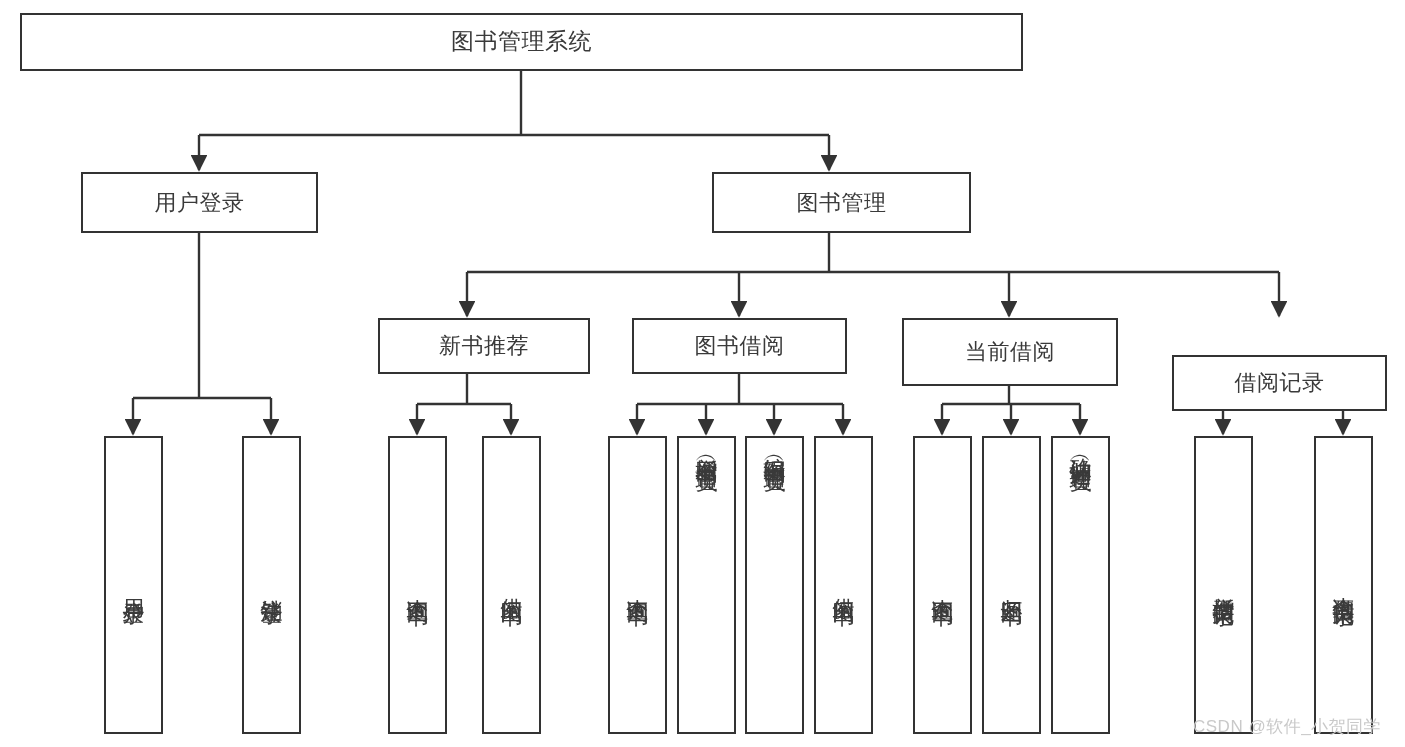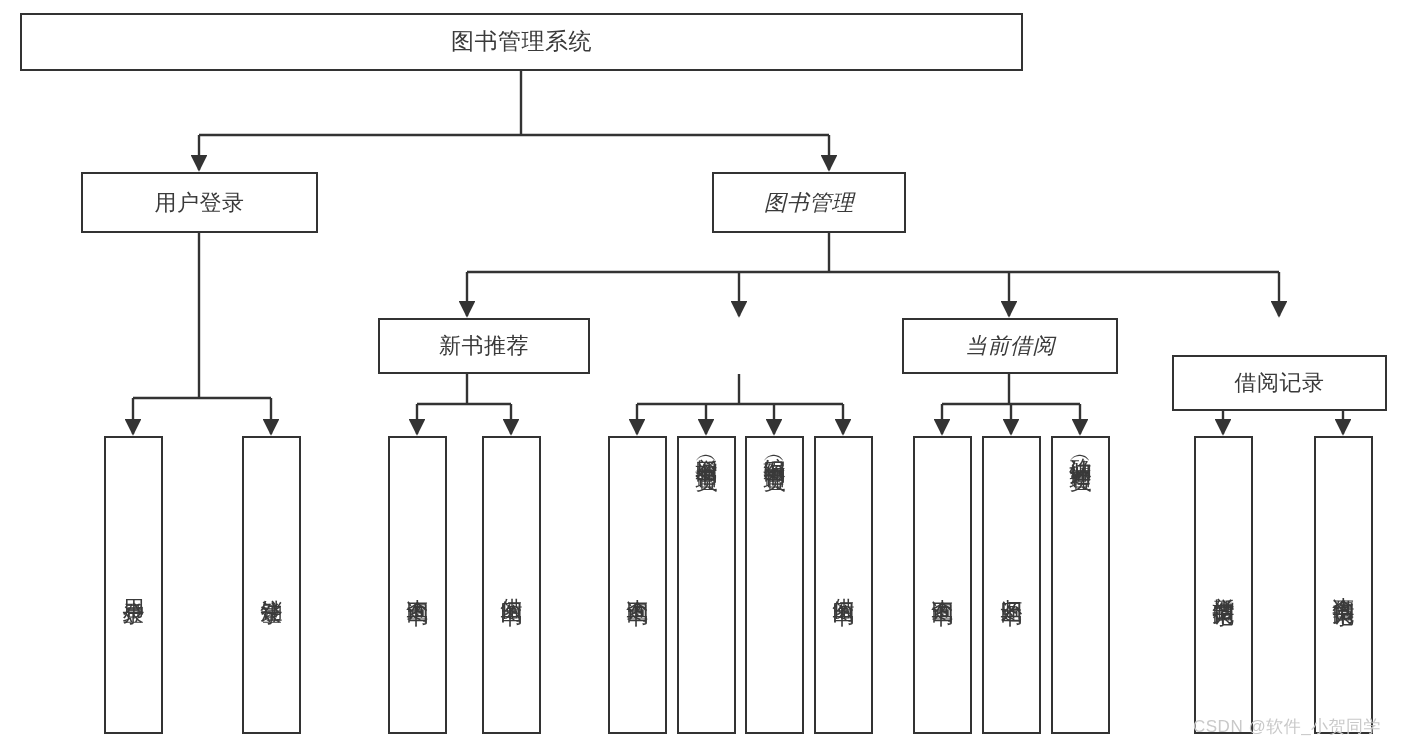--- a/index.html
+++ b/index.html
@@ -126,28 +126,31 @@
     </g>
   </svg>
 
   <div class="node horiz root" style="left: 20px; top: 13px; width: 1003px; height: 58px;">
     <span class="label">图书管理系统</span>
   </div>
 
   <div class="node horiz" style="left: 81px; top: 172px; width: 237px; height: 61px;">
     <span class="label">用户登录</span>
   </div>
-  <div class="node horiz" style="left: 712px; top: 172px; width: 194px; height: 61px; font-style: italic;">
+  <div class="node horiz" style="left: 712px; top: 172px; width: 259px; height: 61px;">
     <span class="label">图书管理</span>
   </div>
 
   <div class="node horiz" style="left: 362px; top: 318px; width: 212px; height: 56px; margin-left: 16px;">
     <span class="label">新书推荐</span>
   </div>
-  <div class="node horiz" style="left: 902px; top: 318px; width: 216px; height: 56px; font-style: italic;">
+  <div class="node horiz" style="left: 632px; top: 318px; width: 215px; height: 56px;">
+    <span class="label">图书借阅</span>
+  </div>
+  <div class="node horiz" style="left: 902px; top: 318px; width: 216px; height: 68px;">
     <span class="label">当前借阅</span>
   </div>
   <div class="node horiz" style="left: 1172px; top: 318px; width: 215px; height: 56px; margin-top: 37px;">
     <span class="label">借阅记录</span>
   </div>
 
   <div class="node leaf" style="left: 104px; top: 436px; width: 59px; height: 298px;">
     <span class="label">用户登录</span>
   </div>
   <div class="node leaf" style="left: 242px; top: 436px; width: 59px; height: 298px;">

